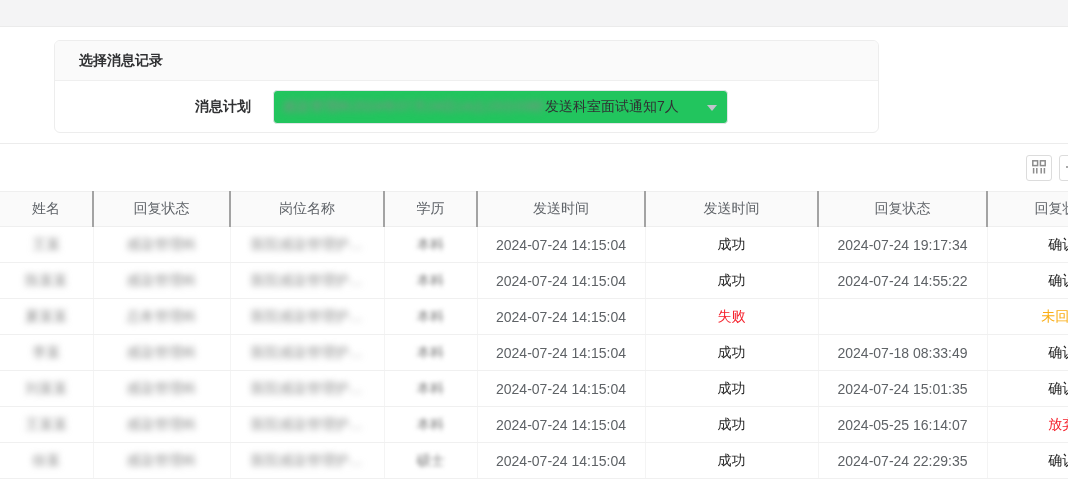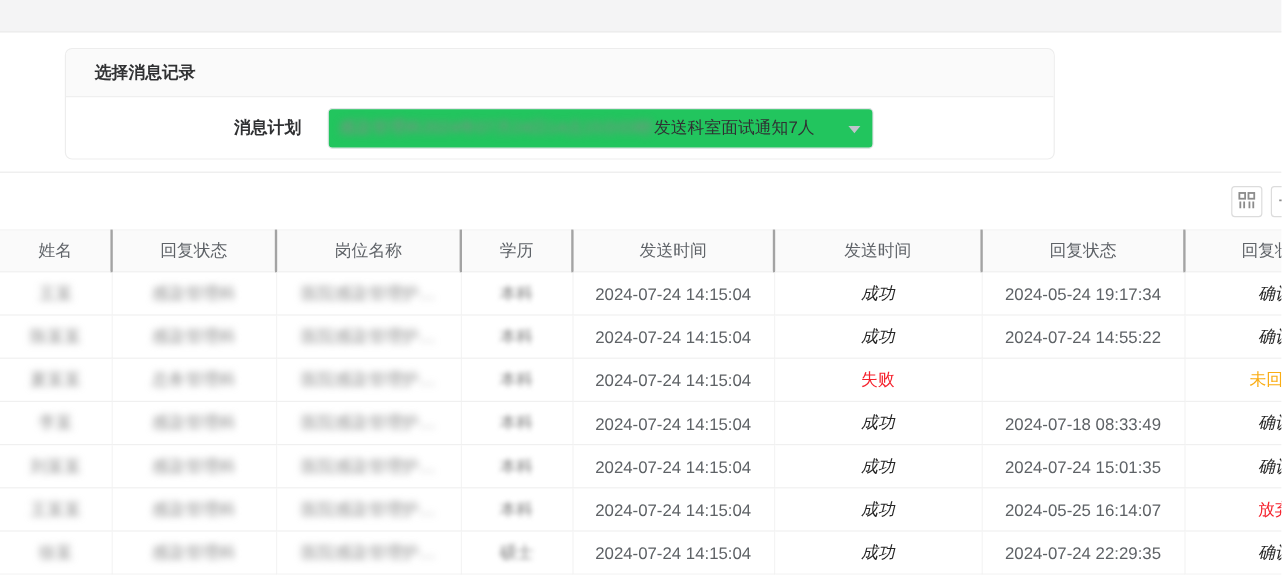--- a/index.html
+++ b/index.html
@@ -34,21 +34,21 @@
   table { table-layout:fixed; width:1137px; border-collapse:collapse; }
   th, td { text-align:center; overflow:hidden; white-space:nowrap; }
   thead th { height:35px; background:#fafafa; border-top:1px solid #efefef; border-bottom:1px solid #efefef;
     border-right:2px solid #a3a3a3; font-weight:normal; color:#5f6368; }
   tbody td { height:36px; border-bottom:1px solid #f0f0f0; border-right:1px solid #f4f4f4; }
   th:last-child, td:last-child { border-right:none; }
   col.c1{width:93px} col.c2{width:137px} col.c3{width:154px} col.c4{width:93px}
   col.c5{width:168px} col.c6{width:173px} col.c7{width:169px} col.c8{width:150px}
 
   .time { color:#5e6266;text-align:center; }
-  .dark { color:#262626;font-style:italic; }
+  .dark { color:#262626; }
   .red { color:#f5222d; }
   .orange { color:#faad14; }
 </style>
 </head>
 <body>
 
 <div class="top-band"></div>
 
 <div class="upper">
   <div class="card">
@@ -115,21 +115,21 @@
         </tr>
     </thead>
     <tbody>
         <tr>
           <td><span class="blur">王某</span></td>
           <td><span class="blur">感染管理科</span></td>
           <td><span class="blur">医院感染管理护…</span></td>
           <td><span class="blur-light">本科</span></td>
           <td><span class="time">2024-07-24 14:15:04</span></td>
           <td><span class="dark">成功</span></td>
-          <td><span class="time">2024-05-24 19:17:34</span></td>
+          <td><span class="time">2024-07-24 19:17:34</span></td>
           <td><span class="dark">确认</span></td>
         </tr>
         <tr>
           <td><span class="blur">陈某某</span></td>
           <td><span class="blur">感染管理科</span></td>
           <td><span class="blur">医院感染管理护…</span></td>
           <td><span class="blur-light">本科</span></td>
           <td><span class="time">2024-07-24 14:15:04</span></td>
           <td><span class="dark">成功</span></td>
           <td><span class="time">2024-07-24 14:55:22</span></td>

